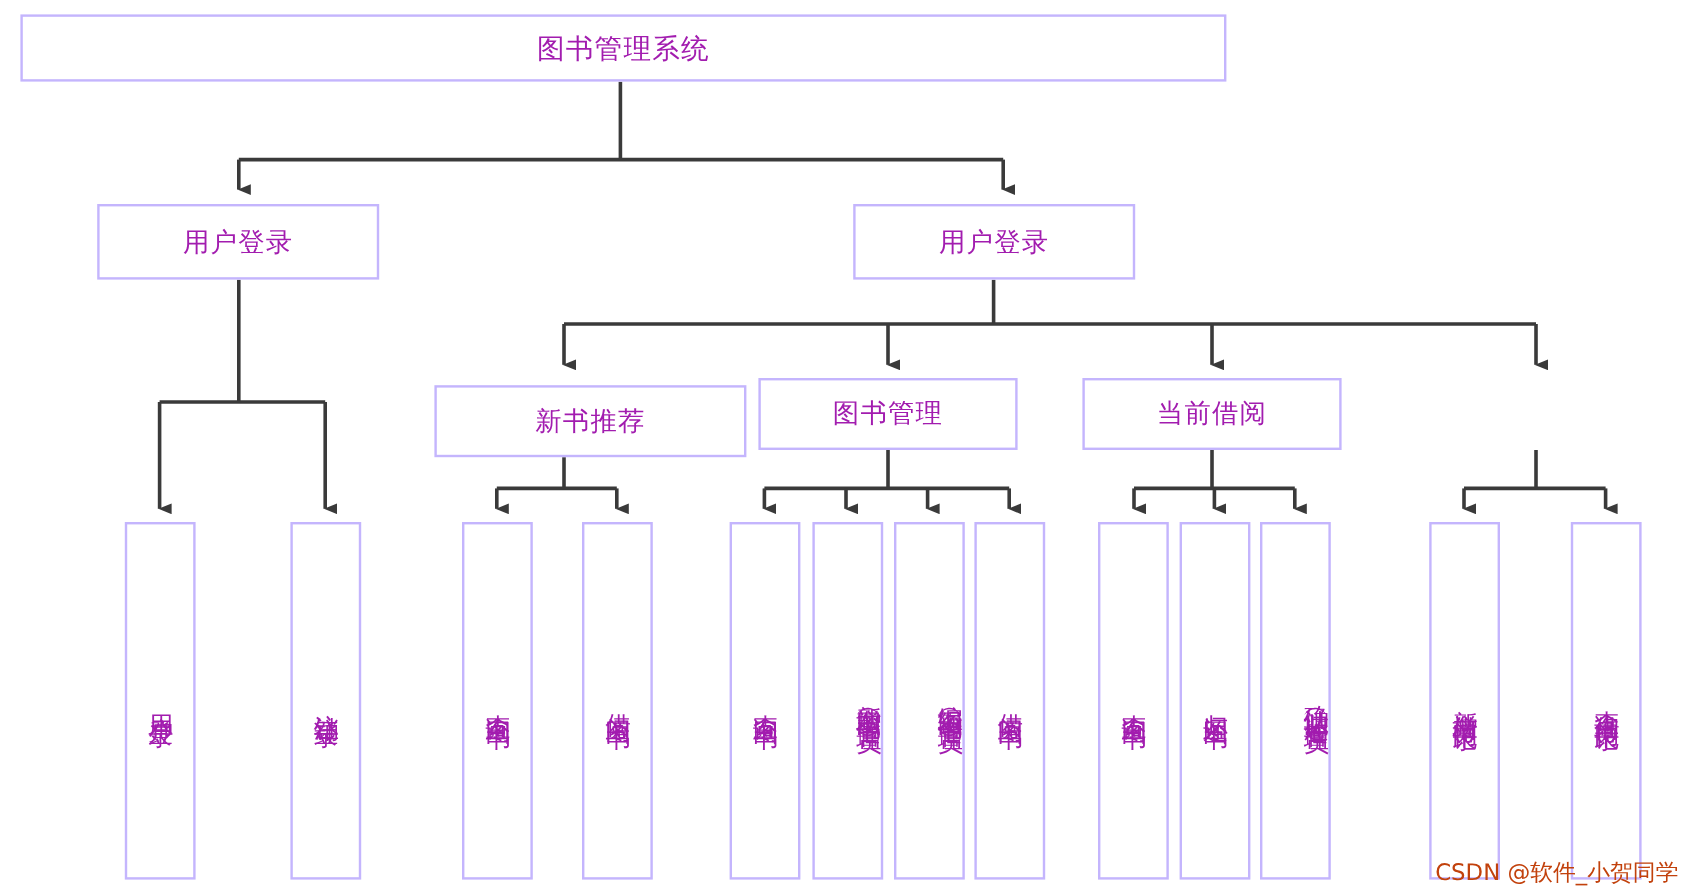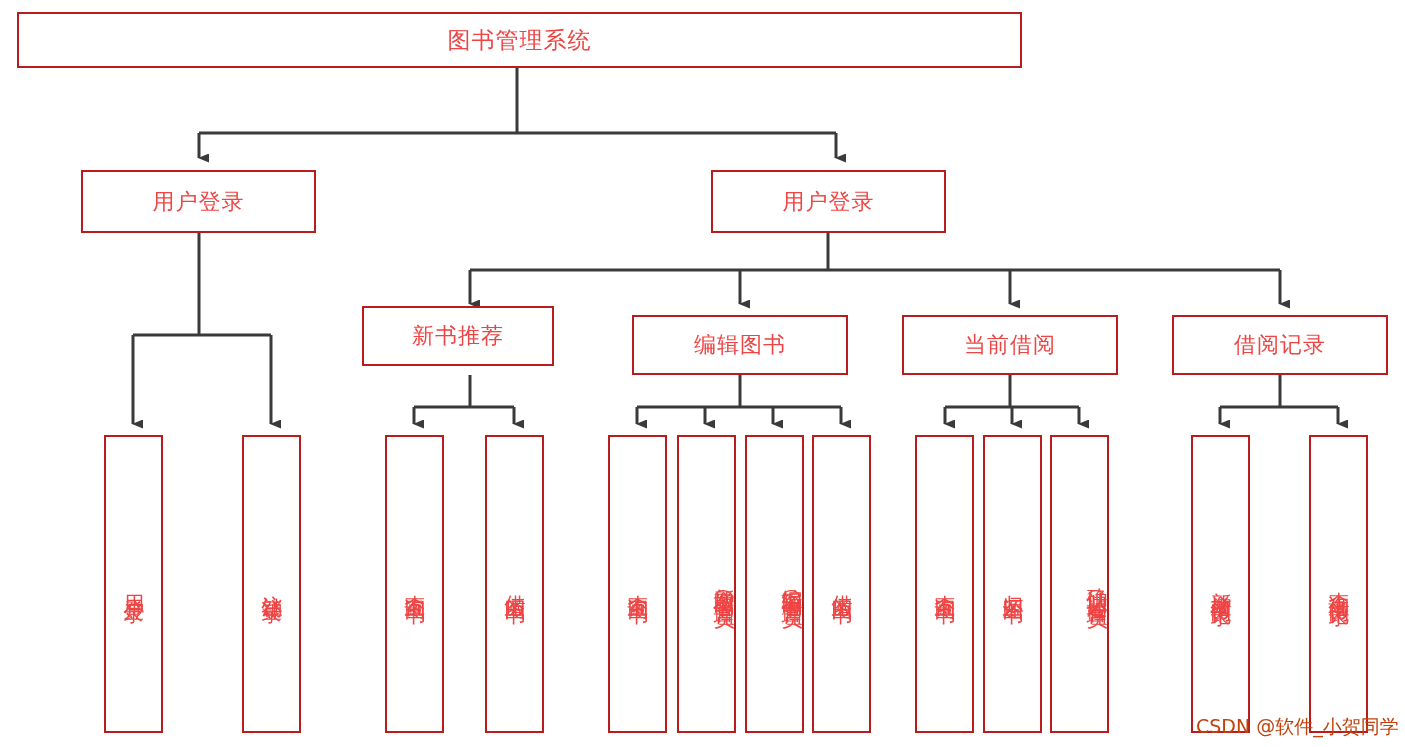--- a/index.html
+++ b/index.html
@@ -22,25 +22,25 @@
     left: 0;
     top: 0;
     width: 1405px;
     height: 747px;
     pointer-events: none;
   }
   .node {
     position: absolute;
     box-sizing: border-box;
     background: #ffffff;
-    border: 2px solid #b91c1c;
+    border: 2px solid #c4b5fd;
     display: flex;
     align-items: center;
     justify-content: center;
-    color: #ef4444;
+    color: #a21caf;
   }
   .node.h-node {
     font-size: 22px;
     letter-spacing: 1px;
   }
   .node.v-node {
     writing-mode: vertical-rl;
     text-orientation: upright;
     font-size: 21px;
     letter-spacing: 3px;
@@ -114,24 +114,23 @@
     <path d="M1220,407 L1338,407" stroke="#3a3a3a" stroke-width="3" fill="none"></path>
     <path d="M1220,407 L1220,424" stroke="#3a3a3a" stroke-width="3" fill="none" marker-end="url(#arrow)"></path>
     <path d="M1338,407 L1338,424" stroke="#3a3a3a" stroke-width="3" fill="none" marker-end="url(#arrow)"></path>
   </svg>
 
   <div class="node h-node root" style="left: 17px; top: 12px; width: 1005px; height: 56px;">图书管理系统</div>
 
   <div class="node h-node" style="left: 81px; top: 170px; width: 235px; height: 63px;">用户登录</div>
   <div class="node h-node" style="left: 711px; top: 170px; width: 235px; height: 63px;">用户登录</div>
 
-  <div class="node h-node" style="left: 362px; top: 306px; width: 192px; height: 60px;">新书推荐</div>
-  <div class="node h-node" style="left: 632px; top: 315px; width: 216px; height: 60px;">编辑图书</div>
+  <div class="node h-node" style="left: 362px; top: 321px; width: 260px; height: 60px;">新书推荐</div>
+  <div class="node h-node" style="left: 632px; top: 315px; width: 216px; height: 60px;">图书管理</div>
   <div class="node h-node" style="left: 902px; top: 315px; width: 216px; height: 60px; font-family: Liberation Mono, monospace;">当前借阅</div>
-  <div class="node h-node" style="left: 1172px; top: 315px; width: 216px; height: 60px;">借阅记录</div>
 
   <div class="node v-node" style="left: 104px; top: 435px; width: 59px; height: 298px;">用户登录</div>
   <div class="node v-node" style="left: 242px; top: 435px; width: 59px; height: 298px;">注销登录</div>
   <div class="node v-node" style="left: 385px; top: 435px; width: 59px; height: 298px;">查询图书</div>
   <div class="node v-node" style="left: 485px; top: 435px; width: 59px; height: 298px;">借阅图书</div>
   <div class="node v-node" style="left: 608px; top: 435px; width: 59px; height: 298px;">查询图书</div>
   <div class="node v-node v-top" style="left: 677px; top: 435px; width: 59px; height: 298px;">新增图书（管理员）</div>
   <div class="node v-node v-top" style="left: 745px; top: 435px; width: 59px; height: 298px;">编辑图书（管理员）</div>
   <div class="node v-node" style="left: 812px; top: 435px; width: 59px; height: 298px;">借阅图书</div>
   <div class="node v-node" style="left: 915px; top: 435px; width: 59px; height: 298px;">查询图书</div>

